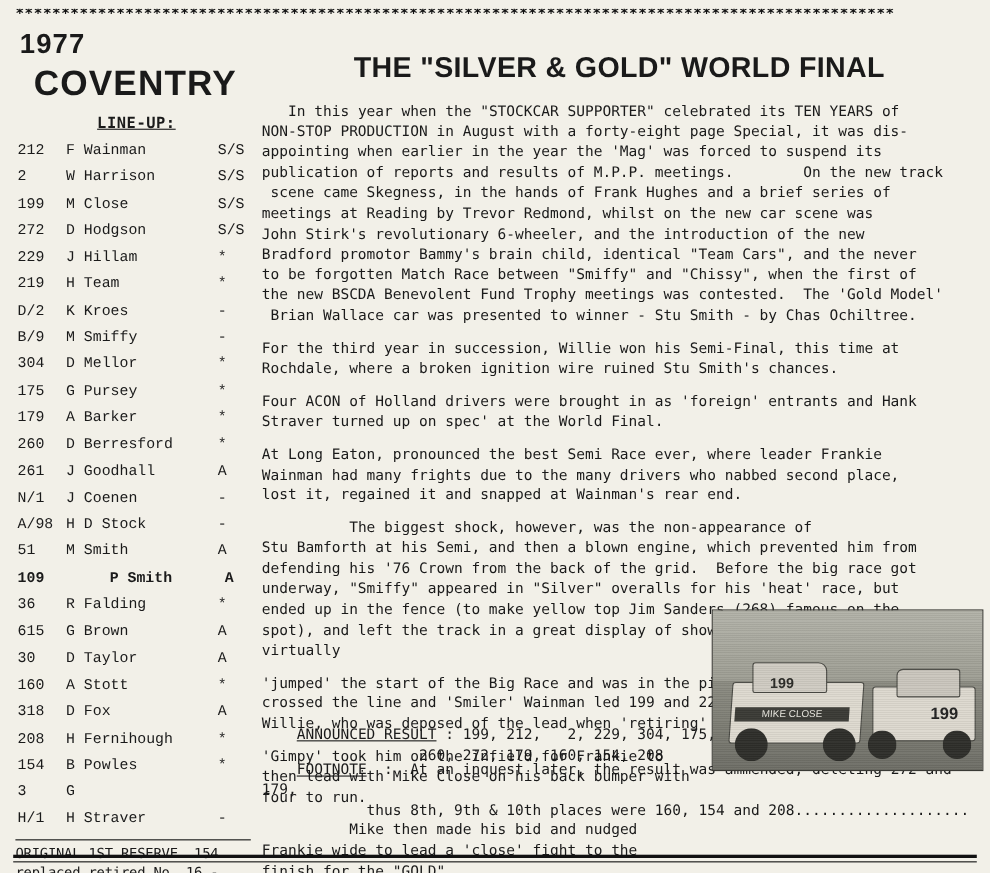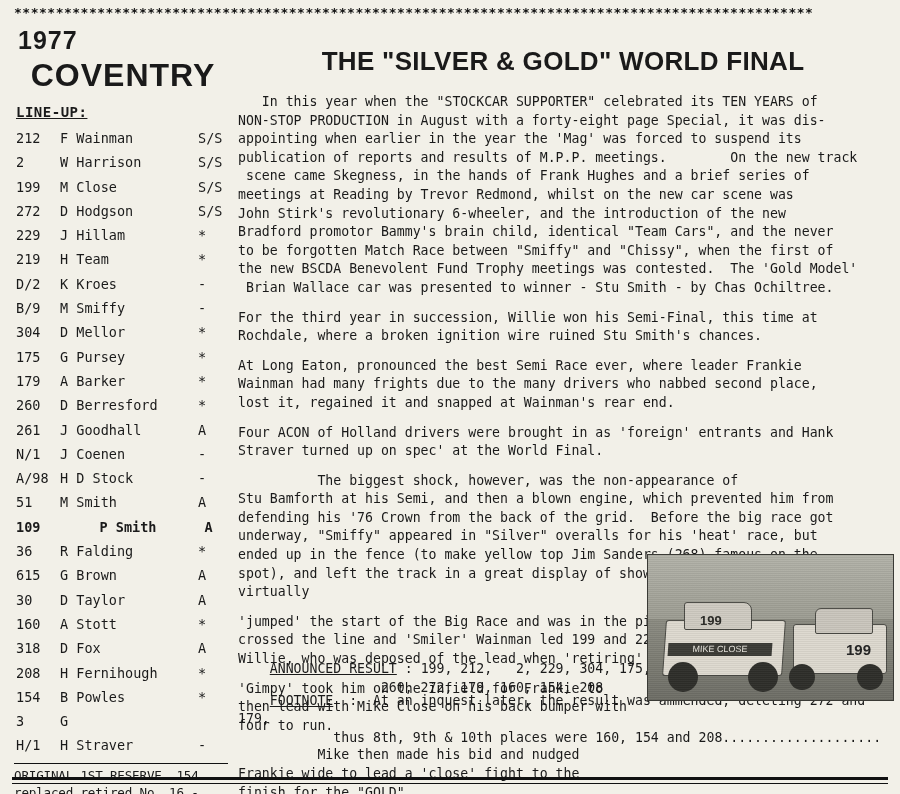--- a/index.html
+++ b/index.html
@@ -76,33 +76,35 @@
     letter-spacing: 1px;
     margin: 0 0 10px 0;
   }
   .lineup-label {
     font-family: "DejaVu Sans Mono", monospace;
     font-size: 14px;
     font-weight: bold;
     text-decoration: underline;
     margin: 0 0 6px 2px;
     letter-spacing: 0.5px;
+    text-align: center;
   }
   .lineup-list {
     margin: 0;
     padding: 0;
     list-style: none;
   }
   .lineup-row {
     display: flex;
     align-items: center;
     font-size: 13.5px;
     line-height: 24.3px;
     white-space: pre;
     letter-spacing: 0px;
+    font-family: Liberation Mono, monospace;
   }
   .lineup-row .car {
     display: inline-block;
     width: 44px;
     text-align: left;
     padding-left: 2px;
   }
   .lineup-row .name {
     display: inline-block;
     flex: 1;
@@ -326,25 +328,25 @@
 publication of reports and results of M.P.P. meetings.        On the new track
  scene came Skegness, in the hands of Frank Hughes and a brief series of
 meetings at Reading by Trevor Redmond, whilst on the new car scene was
 John Stirk's revolutionary 6-wheeler, and the introduction of the new
 Bradford promotor Bammy's brain child, identical "Team Cars", and the never
 to be forgotten Match Race between "Smiffy" and "Chissy", when the first of
 the new BSCDA Benevolent Fund Trophy meetings was contested.  The 'Gold Model'
  Brian Wallace car was presented to winner - Stu Smith - by Chas Ochiltree.</p>
         <p class="body-text">For the third year in succession, Willie won his Semi-Final, this time at
 Rochdale, where a broken ignition wire ruined Stu Smith's chances.</p>
+        <p class="body-text">Four ACON of Holland drivers were brought in as 'foreign' entrants and Hank
+Straver turned up on spec' at the World Final.</p>
         <p class="body-text">At Long Eaton, pronounced the best Semi Race ever, where leader Frankie
 Wainman had many frights due to the many drivers who nabbed second place,
 lost it, regained it and snapped at Wainman's rear end.</p>
-        <p class="body-text">Four ACON of Holland drivers were brought in as 'foreign' entrants and Hank
-Straver turned up on spec' at the World Final.</p>
         <p class="body-text">          The biggest shock, however, was the non-appearance of
 Stu Bamforth at his Semi, and then a blown engine, which prevented him from
 defending his '76 Crown from the back of the grid.  Before the big race got
 underway, "Smiffy" appeared in "Silver" overalls for his 'heat' race, but
 ended up in the fence (to make yellow top Jim Sanders (268) famous on the
 spot), and left the track in a great display of showmanship.      Willie virtually</p>
         <p class="body-text">'jumped' the start of the Big Race and was in the pit bend before the others
 crossed the line and 'Smiler' Wainman led 199 and 229 in the chase after
 Willie, who was deposed of the lead when 'retiring'</p>
         <p class="body-text">'Gimpy' took him on the infield for Frankie to

